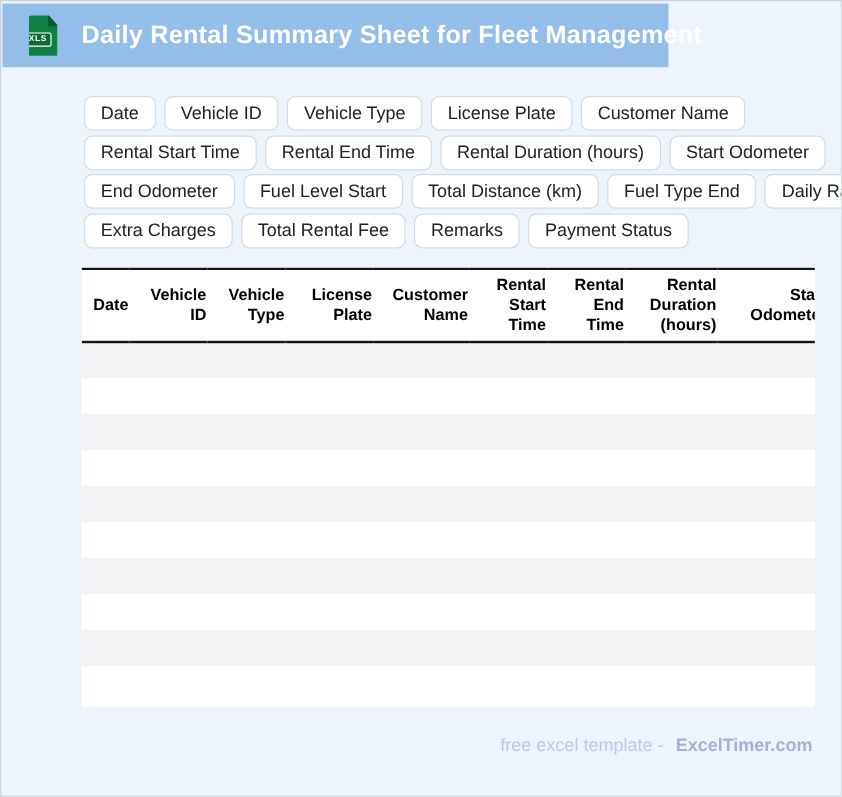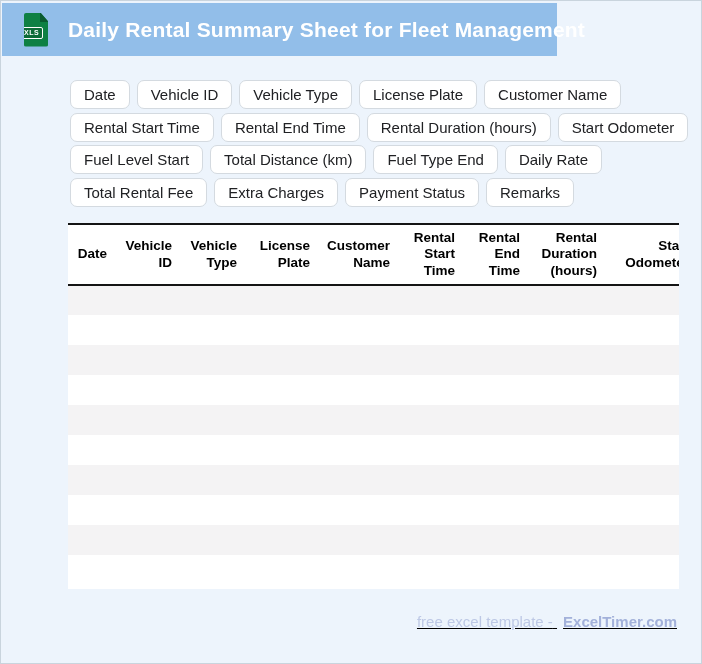--- a/index.html
+++ b/index.html
@@ -119,21 +119,20 @@
   .c0 { width: 40px; }  .c1 { width: 65px; }  .c2 { width: 65px; }
   .c3 { width: 73px; }  .c4 { width: 80px; }  .c5 { width: 65px; }
   .c6 { width: 65px; }  .c7 { width: 77px; }  .c8 { width: 92px; }
 
   
   .footer {
     position: absolute;
     right: 24px; top: 612px;
     font-size: 15px;
     white-space: nowrap;
-    text-decoration: underline;
   }
   .footer .prefix { color: #bdc8e5; }
   .footer .brand {
     color: #a3b1da;
     font-weight: bold;
     margin-left: 6px;
     text-decoration: none;
   }
 </style>
 </head>
@@ -157,30 +156,31 @@
       <span class="chip">License Plate</span>
       <span class="chip">Customer Name</span>
     </div>
     <div class="chip-row">
       <span class="chip">Rental Start Time</span>
       <span class="chip">Rental End Time</span>
       <span class="chip">Rental Duration (hours)</span>
       <span class="chip">Start Odometer</span>
     </div>
     <div class="chip-row">
+      <span class="chip">End Odometer</span>
       <span class="chip">Fuel Level Start</span>
       <span class="chip">Total Distance (km)</span>
       <span class="chip">Fuel Type End</span>
       <span class="chip">Daily Rate</span>
     </div>
     <div class="chip-row">
+      <span class="chip">Extra Charges</span>
       <span class="chip">Total Rental Fee</span>
-      <span class="chip">Extra Charges</span>
+      <span class="chip">Remarks</span>
       <span class="chip">Payment Status</span>
-      <span class="chip">Remarks</span>
     </div>
   </div>
 
   <div class="table-clip">
     <table class="sheet">
       <colgroup>
         <col class="c0">
           <col class="c1">
           <col class="c2">
           <col class="c3">

